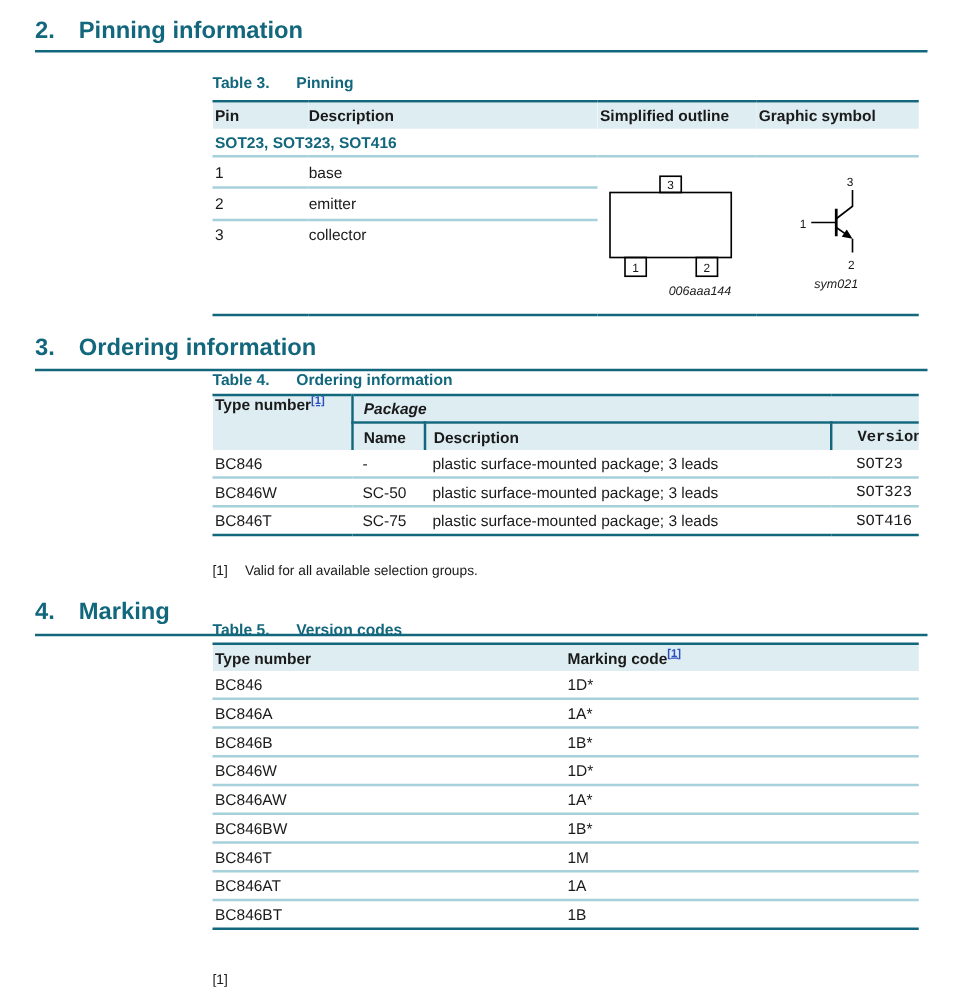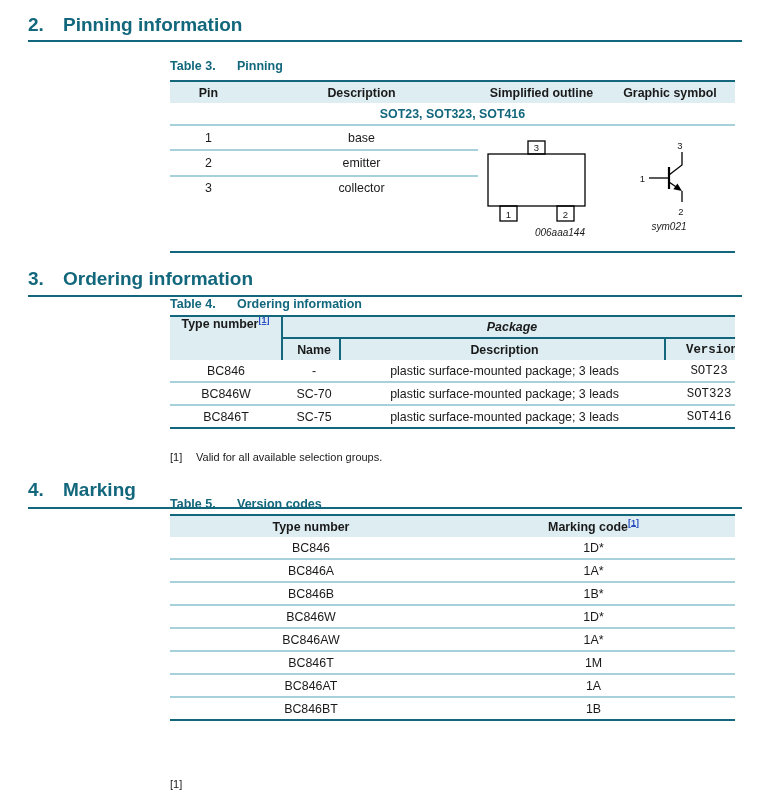--- a/index.html
+++ b/index.html
@@ -20,21 +20,21 @@
       color:var(--accent-teal);font-weight:bold;font-size:19px;line-height:22px;}
   .h1 .h1num{width:35px;flex:none;}
   .rule{position:absolute;left:28px;width:714px;border-top:2px solid var(--accent-teal);height:0;}
   
   .tblock{position:absolute;left:170px;width:565px;}
   .ttitle{display:flex;color:var(--accent-teal);font-weight:bold;font-size:12.5px;line-height:16px;}
   .ttitle .tlabel{width:67px;flex:none;}
   table{border-collapse:collapse;table-layout:fixed;width:565px;
         border-top:2px solid var(--accent-teal);border-bottom:2px solid var(--accent-teal);
         font-size:12.4px;}
-  th,td{text-align:center;font-weight:normal;vertical-align:middle;
+  th,td{text-align:left;font-weight:normal;vertical-align:middle;
         padding:0 2px;white-space:nowrap;overflow:hidden;}
   th{background:var(--header-bg);font-weight:bold;height:21px;}
   td{height:21px;}
   .sep{border-bottom:2px solid var(--row-line);}
   .grow td{color:var(--accent-teal);font-weight:bold;border-bottom:2px solid var(--row-line);}
   sup.ref{color:var(--link-blue);text-decoration:underline;font-size:9px;line-height:0;
           vertical-align:super;cursor:pointer;}
   
   .t3 .c2{padding-left:0;}
   .t3 .figcell{vertical-align:top;padding:12px 0 0 0;}
@@ -166,21 +166,21 @@
         <th class="c4 subleft">Version</th>
       </tr>
       <tr>
         <td class="c1 sep">BC846</td>
         <td class="c2 sep">-</td>
         <td class="c3 sep">plastic surface-mounted package; 3 leads</td>
         <td class="c4 sep">SOT23</td>
       </tr>
       <tr>
         <td class="c1 sep">BC846W</td>
-        <td class="c2 sep">SC-70</td>
+        <td class="c2 sep">SC-50</td>
         <td class="c3 sep">plastic surface-mounted package; 3 leads</td>
         <td class="c4 sep">SOT323</td>
       </tr>
       <tr>
         <td class="c1">BC846T</td>
         <td class="c2">SC-75</td>
         <td class="c3">plastic surface-mounted package; 3 leads</td>
         <td class="c4">SOT416</td>
       </tr>
     </tbody>
@@ -229,20 +229,24 @@
           </tr>
       <tr>
             <td class="c1 sep">BC846W</td>
             <td class="c2 sep">1D*</td>
           </tr>
       <tr>
             <td class="c1 sep">BC846AW</td>
             <td class="c2 sep">1A*</td>
           </tr>
       <tr>
+            <td class="c1 sep">BC846BW</td>
+            <td class="c2 sep">1B*</td>
+          </tr>
+      <tr>
             <td class="c1 sep">BC846T</td>
             <td class="c2 sep">1M</td>
           </tr>
       <tr>
             <td class="c1 sep">BC846AT</td>
             <td class="c2 sep">1A</td>
           </tr>
       <tr>
             <td class="c1">BC846BT</td>
             <td class="c2">1B</td>

